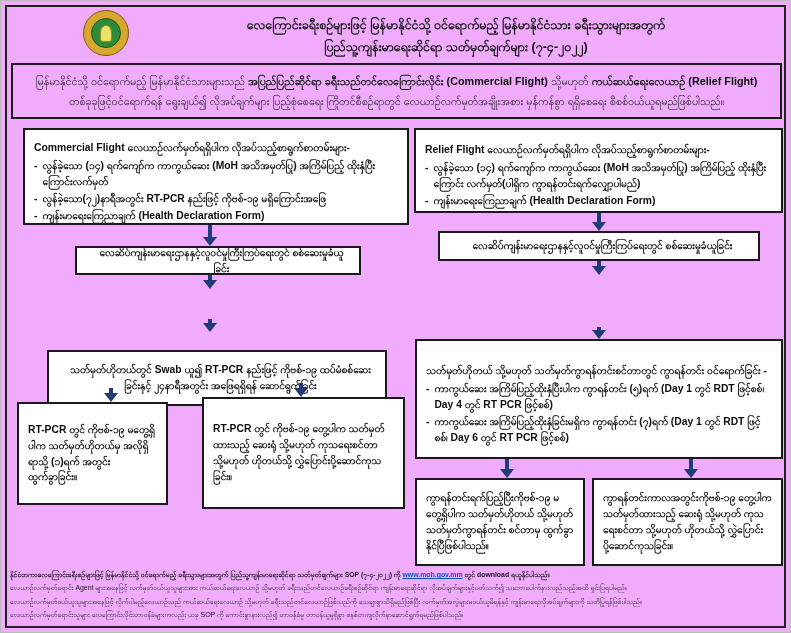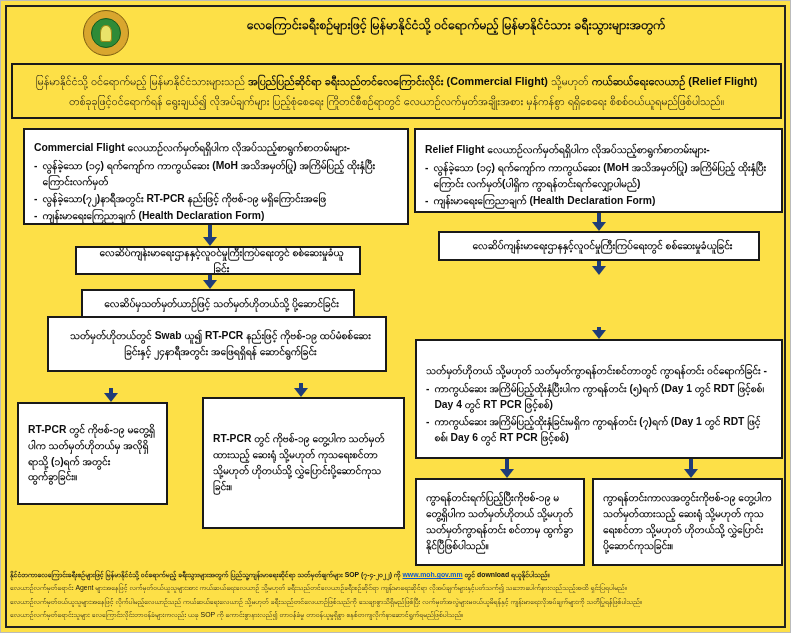--- a/index.html
+++ b/index.html
@@ -1,18 +1,18 @@
 <!DOCTYPE html>
 <html><head>
 <meta charset="utf-8">
 <style>
   * { margin:0; padding:0; box-sizing:border-box; }
   html,body { background:#e8e8e8; }
   .page {
-    position:relative; width:791px; height:633px; background:#fde047;
+    position:relative; width:791px; height:633px; background:#f0abfc;
     font-family:"Liberation Sans","DejaVu Sans",sans-serif; color:#111;
     border:1px solid #bbb; overflow:hidden;
   }
   .sheet-border { position:absolute; left:4px; top:4px; right:4px; bottom:4px;
     border:2px solid #222; pointer-events:none; }
 
   
   .logo { position:absolute; left:82px; top:9px; width:46px; height:46px;
     border-radius:50%; background:#d9a62e; border:1.5px solid #7a5b10;
     display:flex; align-items:center; justify-content:center; }
@@ -60,20 +60,21 @@
 <div class="page">
   <div class="sheet-border"></div>
 
   <div class="logo">
     <div class="logo-inner">
       <div class="logo-core"></div>
     </div>
   </div>
   <div class="header-title">
     <div>လေကြောင်းခရီးစဉ်များဖြင့် မြန်မာနိုင်ငံသို့ ဝင်ရောက်မည့် မြန်မာနိုင်ငံသား ခရီးသွားများအတွက်</div>
+    <div>ပြည်သူ့ကျန်းမာရေးဆိုင်ရာ သတ်မှတ်ချက်များ (၇-၄-၂၀၂၂)</div>
   </div>
 
   <div class="intro">
     <div><span>မြန်မာနိုင်ငံသို့ ဝင်ရောက်မည့် မြန်မာနိုင်ငံသားများသည် </span><b>အပြည်ပြည်ဆိုင်ရာ ခရီးသည်တင်လေကြောင်းလိုင်း (Commercial Flight)</b><span> သို့မဟုတ် </span><b>ကယ်ဆယ်ရေးလေယာဉ် (Relief Flight)</b><span> တစ်ခုခုဖြင့်ဝင်ရောက်ရန် ရွေးချယ်၍ လိုအပ်ချက်များ ပြည့်စုံစေရေး ကြိုတင်စီစဉ်ရာတွင် လေယာဉ်လက်မှတ်အချိုးအစား မှန်ကန်စွာ ရရှိစေရေး စိစစ်ဝယ်ယူရမည်ဖြစ်ပါသည်။</span></div>
   </div>
 
   <div class="box" style="left:22px; top:127px; width:386px; height:97px;">
     <div class="box-title">Commercial Flight လေယာဉ်လက်မှတ်ရရှိပါက လိုအပ်သည့်စာရွက်စာတမ်းများ-</div>
     <div class="bullets">
       <div class="bullet">
@@ -98,47 +99,44 @@
 
   <div class="box center" style="left:74px; top:245px; width:286px; height:29px;">
     <div>လေဆိပ်ကျန်းမာရေးဌာနနှင့်လူဝင်မှုကြီးကြပ်ရေးတွင် စစ်ဆေးမှုခံယူခြင်း</div>
   </div>
 
   <div class="arrow" style="left:209px; top:274px; height:14px;">
       <div class="stem"></div>
       <div class="head"></div>
     </div>
 
-  <div class="box center" style="left:80px; top:288px; width:274px; height:30px;">
-    <div>လေဆိပ်မှသတ်မှတ်ယာဉ်ဖြင့် သတ်မှတ်ဟိုတယ်သို့ ပို့ဆောင်ခြင်း</div>
-  </div>
 
   <div class="arrow" style="left:209px; top:318px; height:13px;">
       <div class="stem"></div>
       <div class="head"></div>
     </div>
 
-  <div class="box center" style="left:46px; top:315px; width:340px; height:56px;">
+  <div class="box center" style="left:46px; top:349px; width:340px; height:56px;">
     <div>သတ်မှတ်ဟိုတယ်တွင် Swab ယူ၍ RT-PCR နည်းဖြင့် ကိုဗစ်-၁၉ ထပ်မံစစ်ဆေးခြင်းနှင့် ၂၄နာရီအတွင်း အဖြေရရှိရန် ဆောင်ရွက်ခြင်း</div>
   </div>
 
   <div class="arrow" style="left:110px; top:387px; height:14px;">
       <div class="stem"></div>
       <div class="head"></div>
     </div>
   <div class="arrow" style="left:300px; top:382px; height:14px;">
       <div class="stem"></div>
       <div class="head"></div>
     </div>
 
   <div class="box" style="left:16px; top:401px; width:151px; height:103px;">
     <div>RT-PCR တွင် ကိုဗစ်-၁၉ မတွေ့ရှိပါက သတ်မှတ်ဟိုတယ်မှ အလိုရှိရာသို့ (၁)ရက် အတွင်း ထွက်ခွာခြင်း။</div>
   </div>
 
-  <div class="box" style="left:201px; top:396px; width:203px; height:132px;">
+  <div class="box" style="left:201px; top:396px; width:203px; height:112px;">
     <div>RT-PCR တွင် ကိုဗစ်-၁၉ တွေ့ပါက သတ်မှတ်ထားသည့် ဆေးရုံ သို့မဟုတ် ကုသရေးစင်တာ သို့မဟုတ် ဟိုတယ်သို့ လွှဲပြောင်းပို့ဆောင်ကုသခြင်း။</div>
   </div>
 
   <div class="box" style="left:413px; top:127px; width:369px; height:85px;">
     <div class="box-title">Relief Flight လေယာဉ်လက်မှတ်ရရှိပါက လိုအပ်သည့်စာရွက်စာတမ်းများ-</div>
     <div class="bullets">
       <div class="bullet">
           <span class="dash">-</span>
           <span>လွန်ခဲ့သော (၁၄) ရက်ကျော်က ကာကွယ်ဆေး (MoH အသိအမှတ်ပြု) အကြိမ်ပြည့် ထိုးနှံပြီးကြောင်း လက်မှတ်(ပါရှိက ကွာရန်တင်းရက်လျှော့ပါမည်)</span>
         </div>

